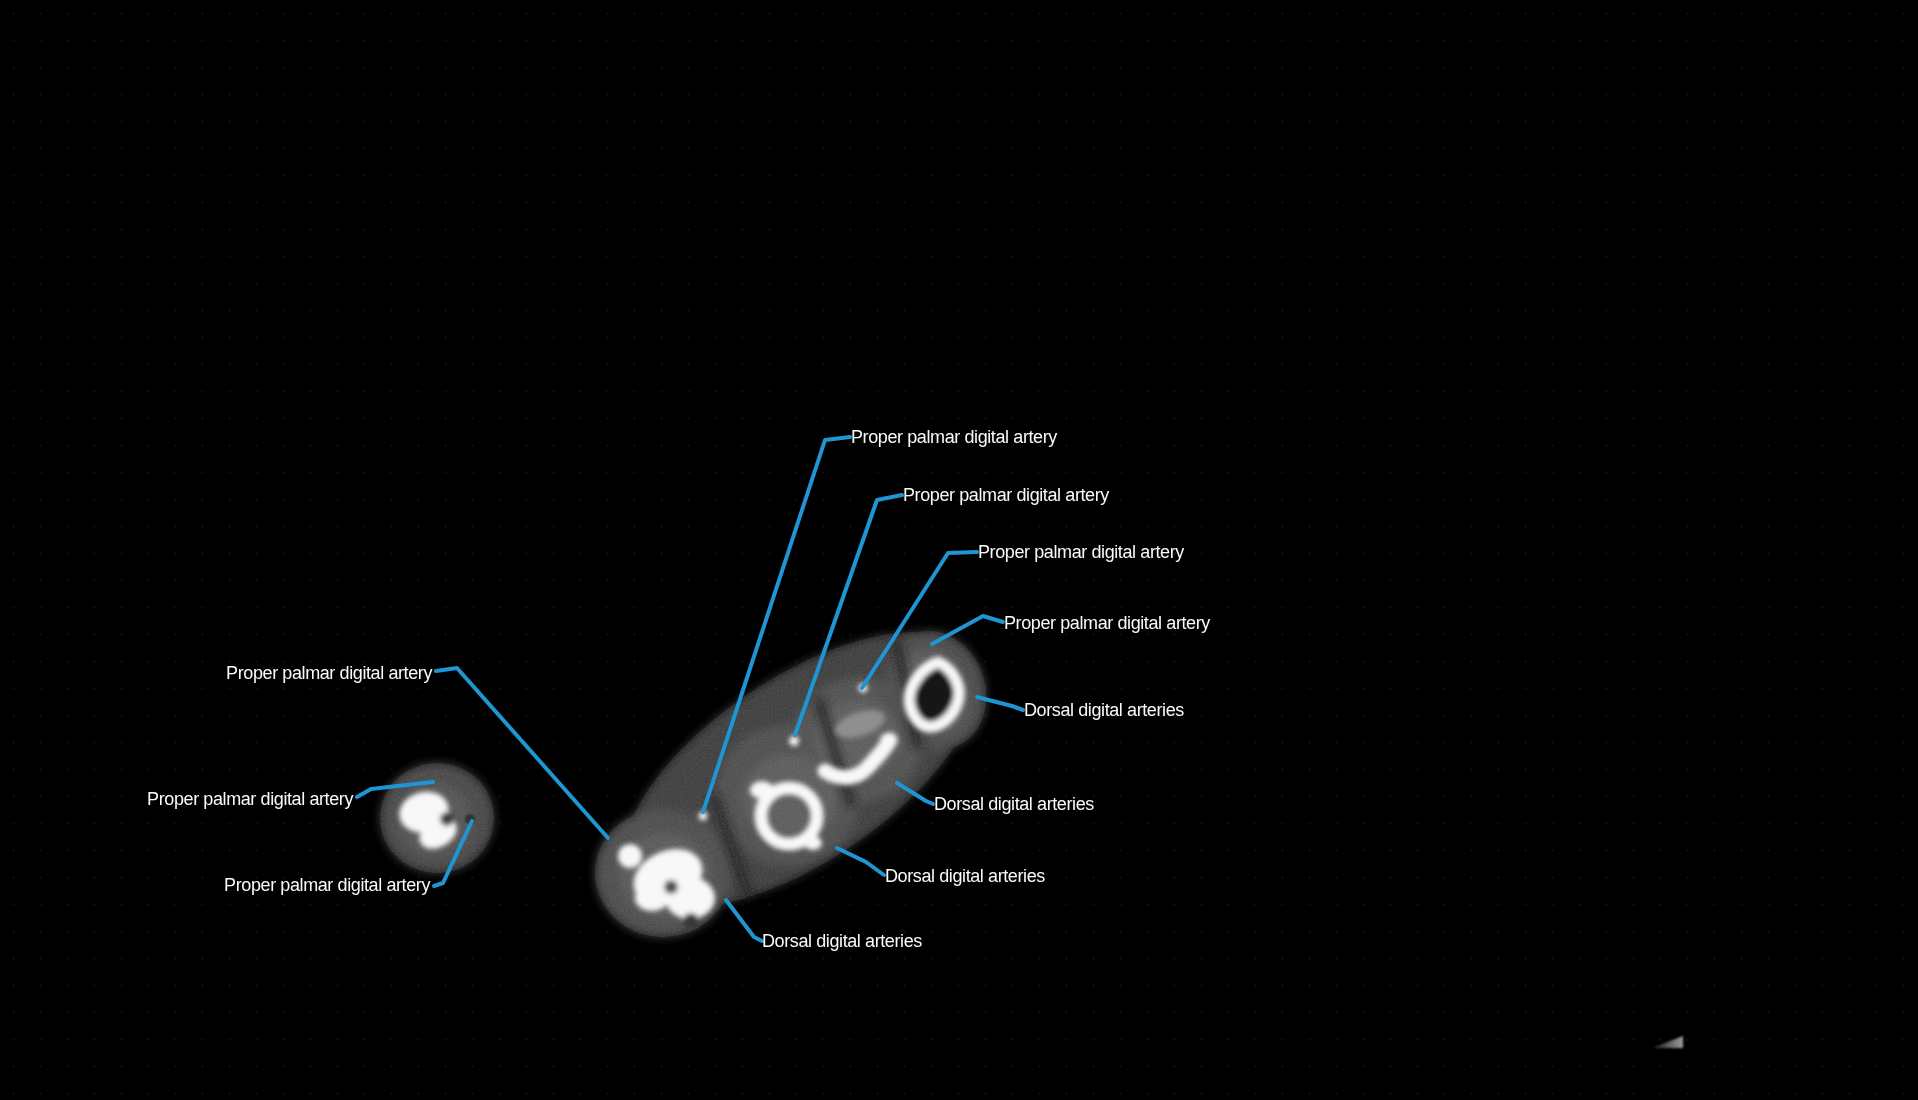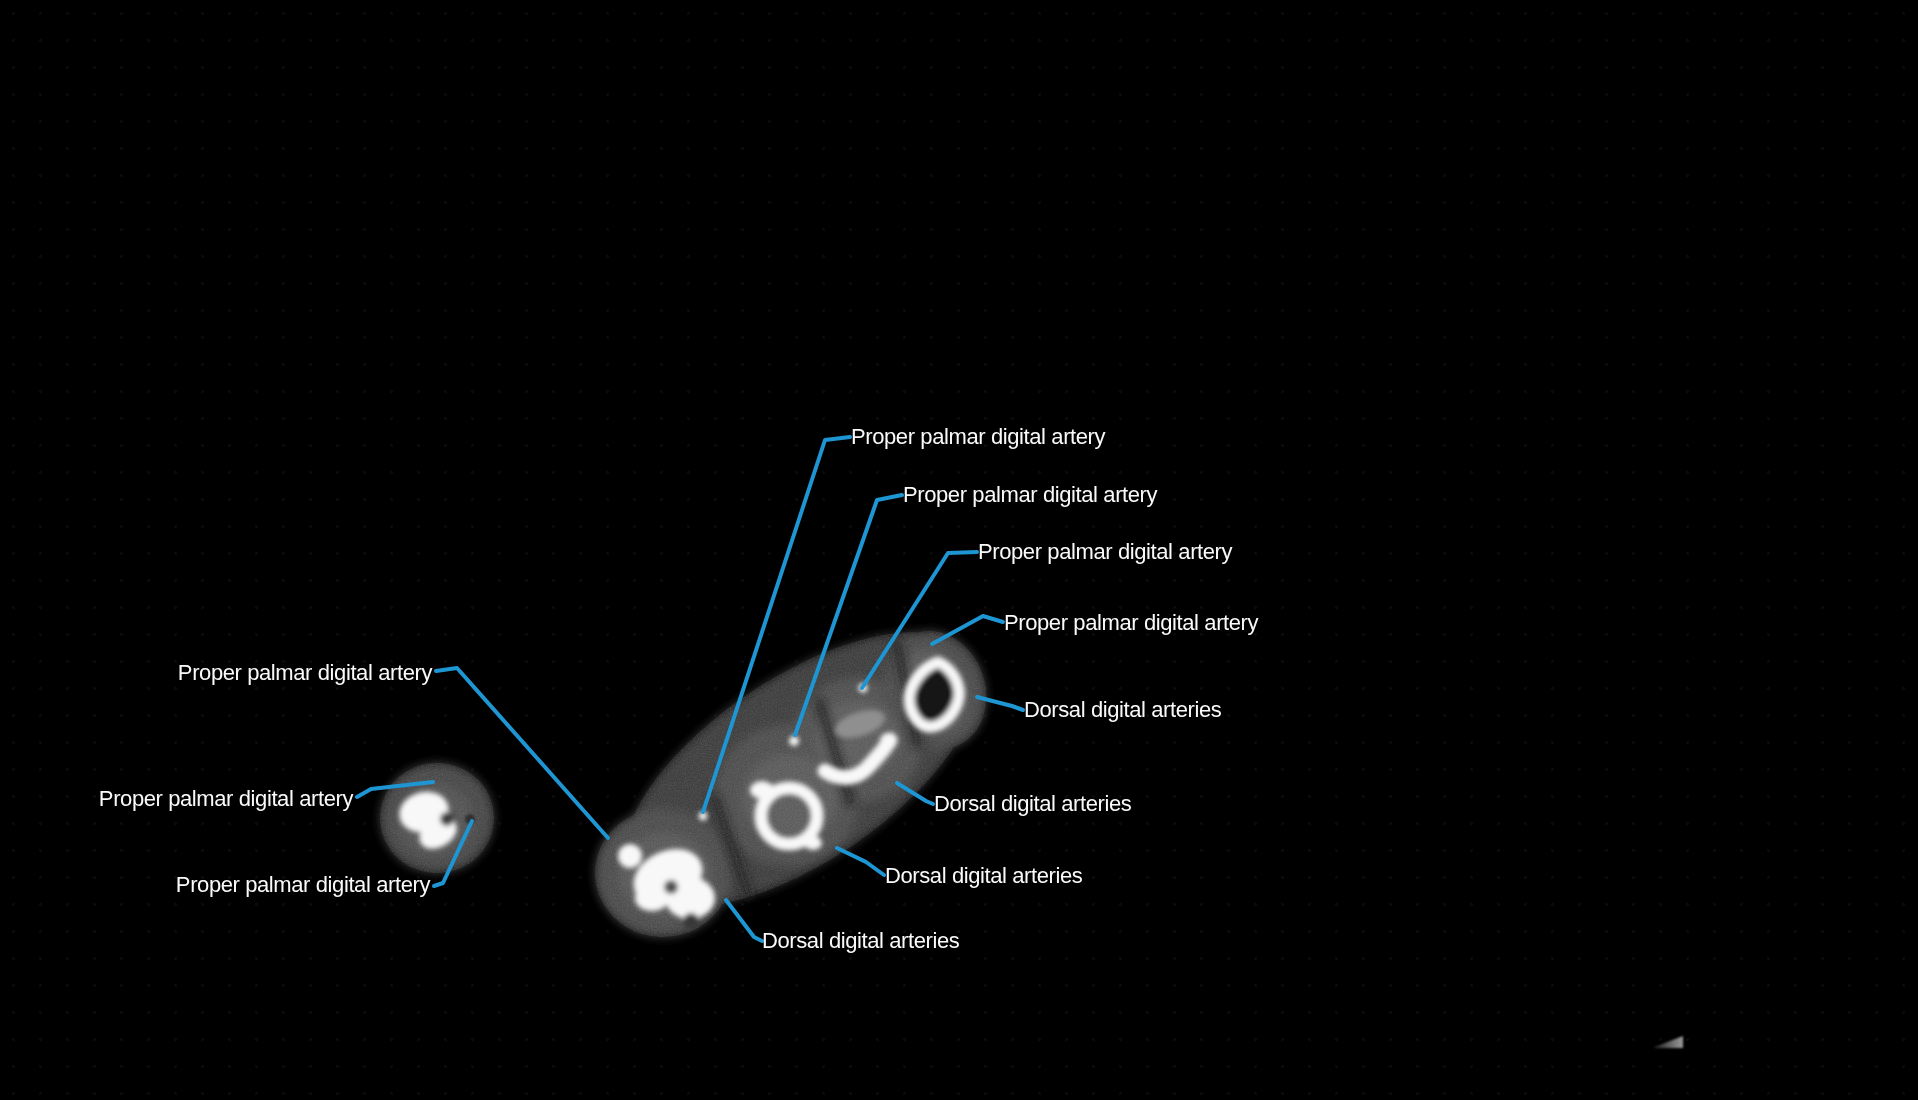--- a/index.html
+++ b/index.html
@@ -29,21 +29,21 @@
     pointer-events: none;
   }
   svg.ct {
     position: absolute;
     left: 0;
     top: 0;
   }
   .lbl {
     position: absolute;
     color: #fafafa;
-    font-size: 22px;
+    font-size: 18px;
     line-height: 30px;
     letter-spacing: -0.4px;
     white-space: nowrap;
   }
   .lbl.left { text-align: right; }
 </style>
 </head>
 <body>
 
 <div class="stage">

